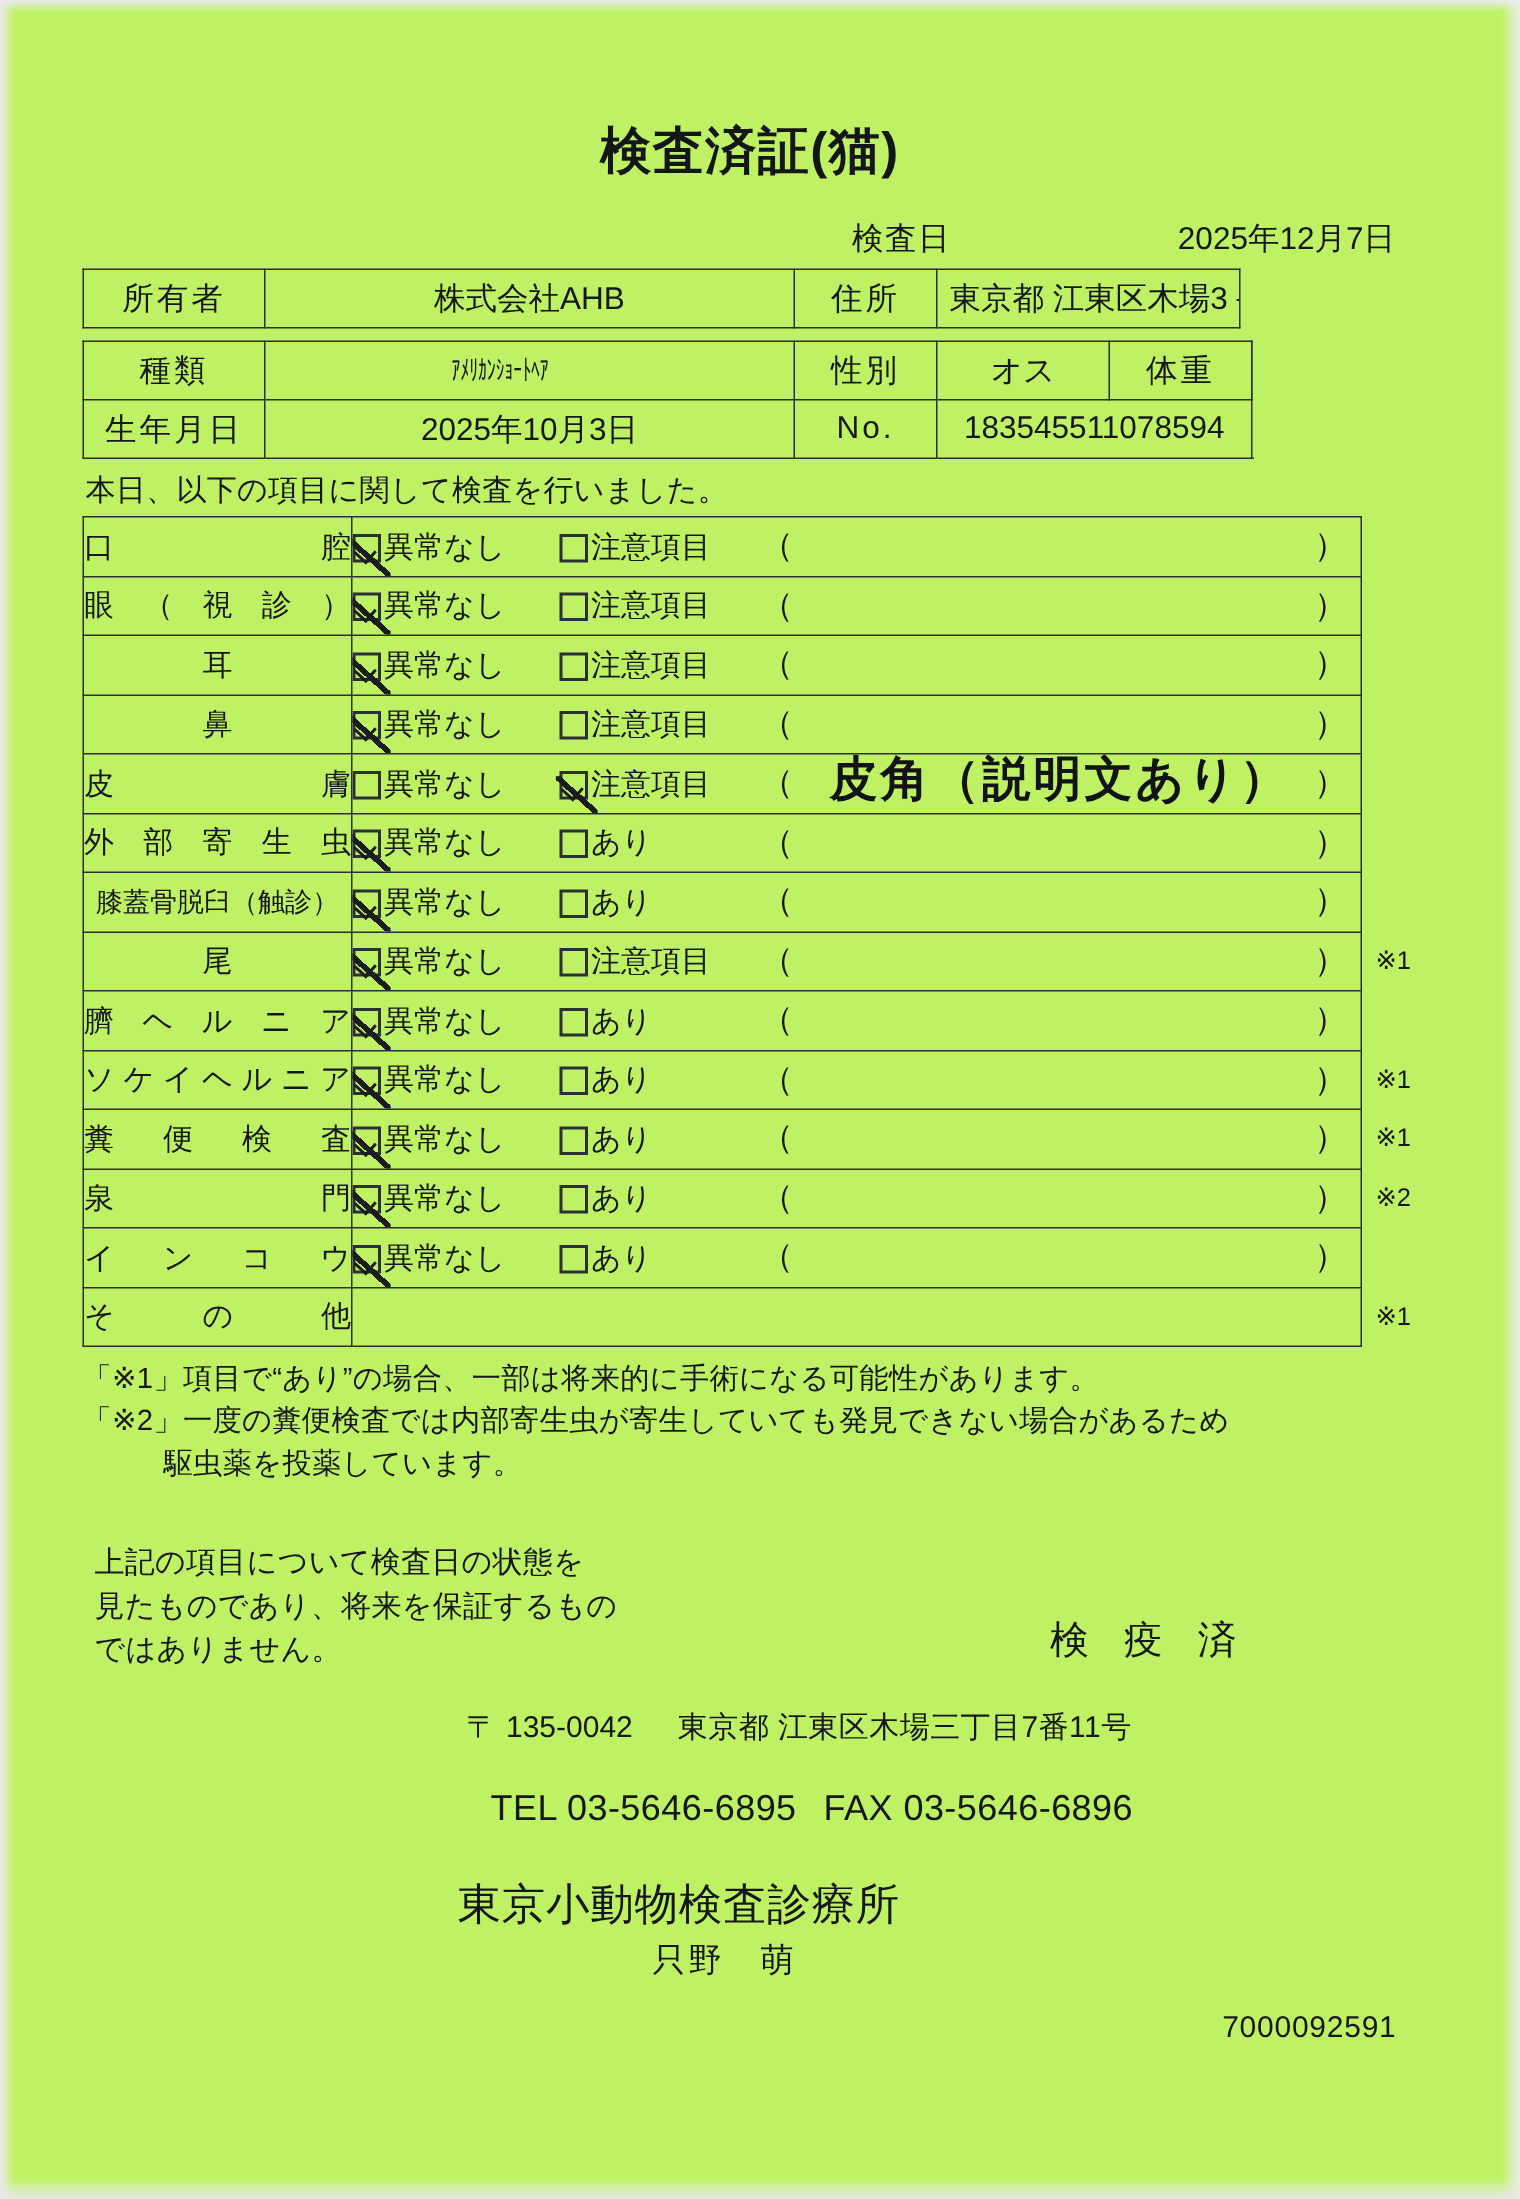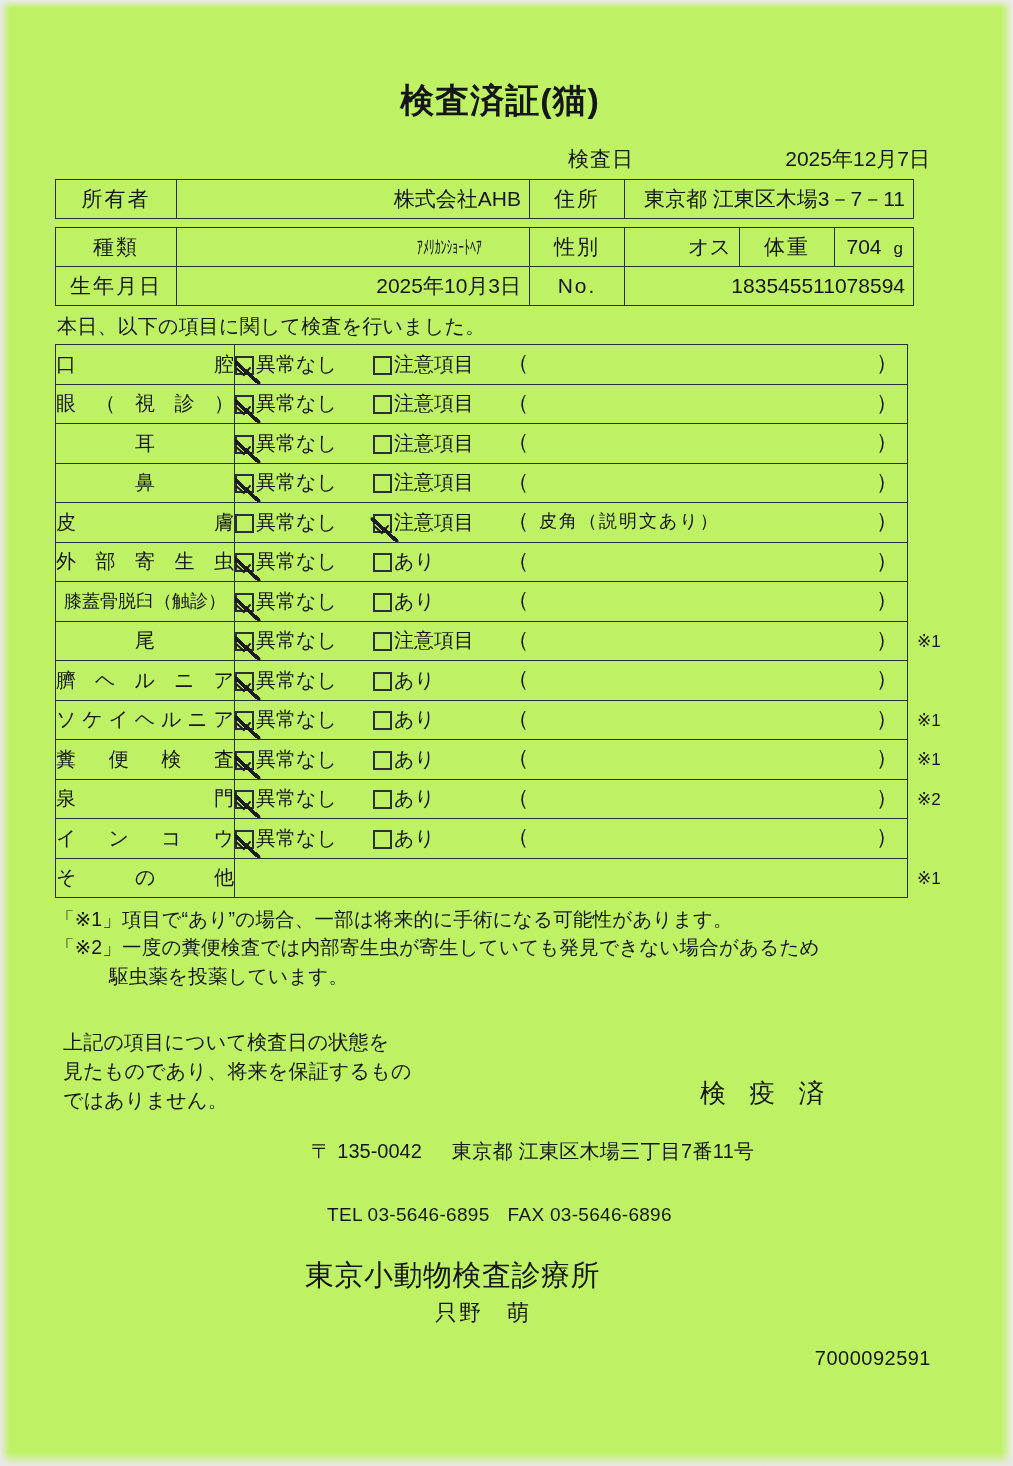--- a/index.html
+++ b/index.html
@@ -64,37 +64,37 @@
   .date-value {
     position: absolute;
     right: 15px;
     top: 0;
     letter-spacing: 0px;
   }
 
   
   table.meta {
     border-collapse: collapse;
-    width: 859px;
+    width: 772px;
     table-layout: fixed;
   }
   table.meta td {
     border: 1.6px solid #2b2f37;
     height: 38px;
     font-size: 21px;
     padding: 0 8px;
     vertical-align: middle;
     white-space: nowrap;
     overflow: hidden;
   }
   td.lbl {
     text-align: center;
     letter-spacing: 2px;
   }
-  td.val { text-align: right; }
+  td.val { text-align: center; }
   .meta-gap { height: 8px; }
 
   .breed-val {
     font-size: 19px;
     letter-spacing: 0px;
     transform: scaleX(0.62);
     transform-origin: left center;
     display: inline-block;
     white-space: nowrap;
   }
@@ -200,26 +200,26 @@
   }
   .paren-close {
     position: absolute;
     right: 9px;
     top: 50%;
     transform: translateY(-52%);
     font-size: 22px;
   }
   .note-hand {
     position: absolute;
-    left: 304px;
+    left: 318px;
     top: 50%;
     transform: translateY(-54%);
     font-family: "DejaVu Sans", sans-serif;
-    font-size: 18px;
-    font-weight: 400;
+    font-size: 32px;
+    font-weight: 700;
     letter-spacing: 2px;
     color: #121317;
   }
   
   .mark {
     position: absolute;
     left: 862px;
     font-size: 17px;
     white-space: nowrap;
   }
@@ -260,22 +260,22 @@
     margin-top: 2px;
     font-size: 20px;
     padding-left: 256px;
     letter-spacing: 0.3px;
     white-space: nowrap;
   }
   .addr-line .zip-sym { margin-right: 6px; }
   .addr-line .zip-num { letter-spacing: 0px; }
   .addr-line .addr-body { margin-left: 30px; }
   .tel-line {
-    margin-top: 39px;
-    font-size: 19px;
+    margin-top: 27px;
+    font-size: 24px;
     padding-left: 272px;
     letter-spacing: 0.3px;
     white-space: nowrap;
   }
   .tel-line .fax { margin-left: 18px; }
   .clinic {
     margin-top: 30px;
     padding-left: 250px;
     font-size: 29px;
     letter-spacing: 0.5px;

